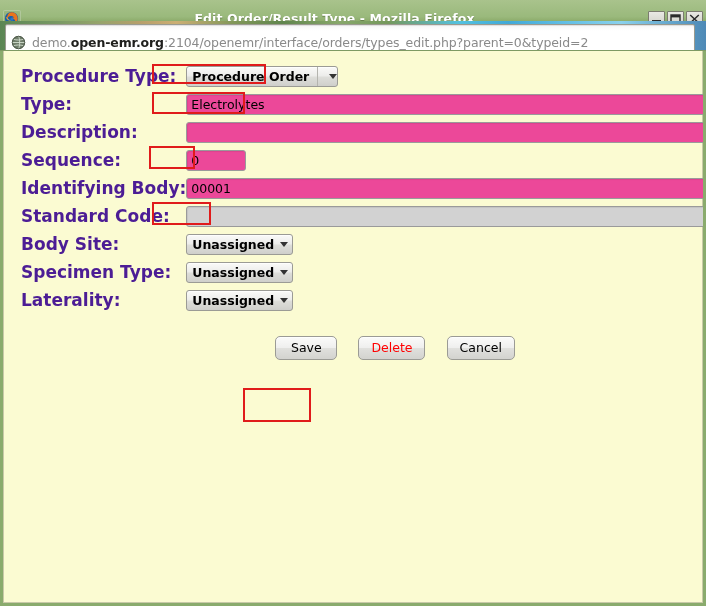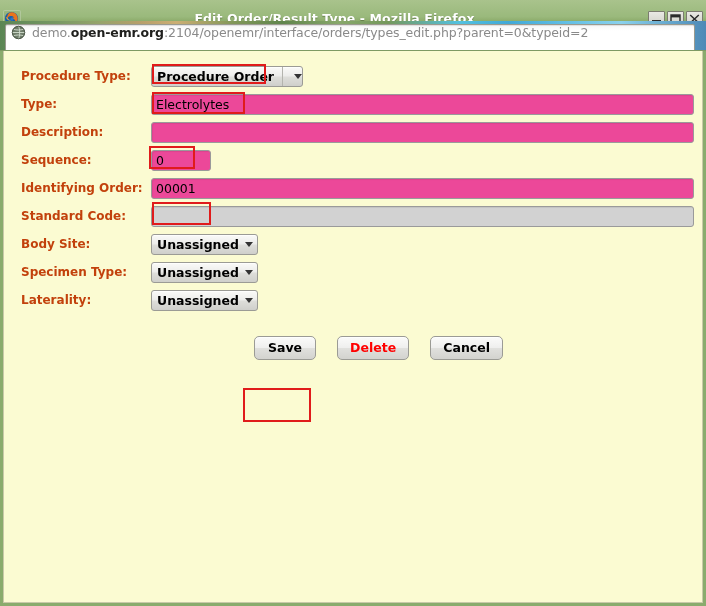--- a/index.html
+++ b/index.html
@@ -96,21 +96,21 @@
     border-bottom: 1px solid #7e9a63;
   }
   .urlbar {
     position: absolute; left: 5px; top: 3px;
     width: 690px; height: 36px;
     box-sizing: border-box;
     background: linear-gradient(to bottom, #f7f7f7 0%, #ffffff 18%, #ffffff 100%);
     border: 1px solid #9a9a8f;
     border-radius: 2px;
     box-shadow: inset 0 1px 1px rgba(0,0,0,.10);
-    display: flex; align-items: flex-start;
+    display: flex; align-items: center;
     cursor: text;
   }
   .globe-icon { flex: 0 0 auto; margin-left: 5px; margin-right: 6px; width: 15px; height: 15px; }
   .url-text {
     font-size: 12.5px;
     color: #8a8a8a;
     white-space: nowrap;
     overflow: hidden;
     letter-spacing: -.1px;
   }
@@ -135,23 +135,23 @@
     box-sizing: border-box;
   }
   table.form-table {
     border-collapse: collapse;
     margin-left: 17px;
     margin-top: 11px;
     width: 675px;
   }
   table.form-table td { padding: 0; vertical-align: middle; }
   td.lbl {
-    font-size: 12px;
+    font-size: 17px;
     font-weight: bold;
-    color: #c2410c;
+    color: #4c1d95;
     white-space: nowrap;
     padding-right: 8px;
     height: 28px;
     width: 130px;
   }
   td.fld { height: 28px; }
 
   
   input.txt {
     box-sizing: border-box;
@@ -222,21 +222,20 @@
     font-family: "DejaVu Sans", "Liberation Sans", sans-serif;
     font-size: 12.5px;
     color: #000;
     text-align: center;
     background: linear-gradient(to bottom, #fbfbfa 0%, #efefee 48%, #e0e0dd 52%, #d3d3cf 100%);
     border: 1px solid #9b9b95;
     border-radius: 5px;
     box-shadow: inset 0 1px 0 rgba(255,255,255,.8);
     cursor: pointer;
     margin: 0 8px;
-    font-weight: bold;
   }
   .btn.danger { color: #ff0000; }
 
   
   .anno {
     position: absolute;
     border: 2px solid #e01b1b;
     pointer-events: none;
     box-sizing: border-box;
     z-index: 50;
@@ -323,21 +322,21 @@
 
           <tr>
             <td class="lbl">Sequence:</td>
             <td class="fld">
               <input class="txt narrow" type="text" value="0" style="">
             </td>
           </tr>
 
 
           <tr>
-            <td class="lbl">Identifying Order:</td>
+            <td class="lbl">Identifying Body:</td>
             <td class="fld">
               <input class="txt wide" type="text" value="00001" style="">
             </td>
           </tr>
 
           <tr>
             <td class="lbl">Standard Code:</td>
             <td class="fld">
               <input class="txt wide disabled" type="text" disabled="" value="" style="">
             </td>

